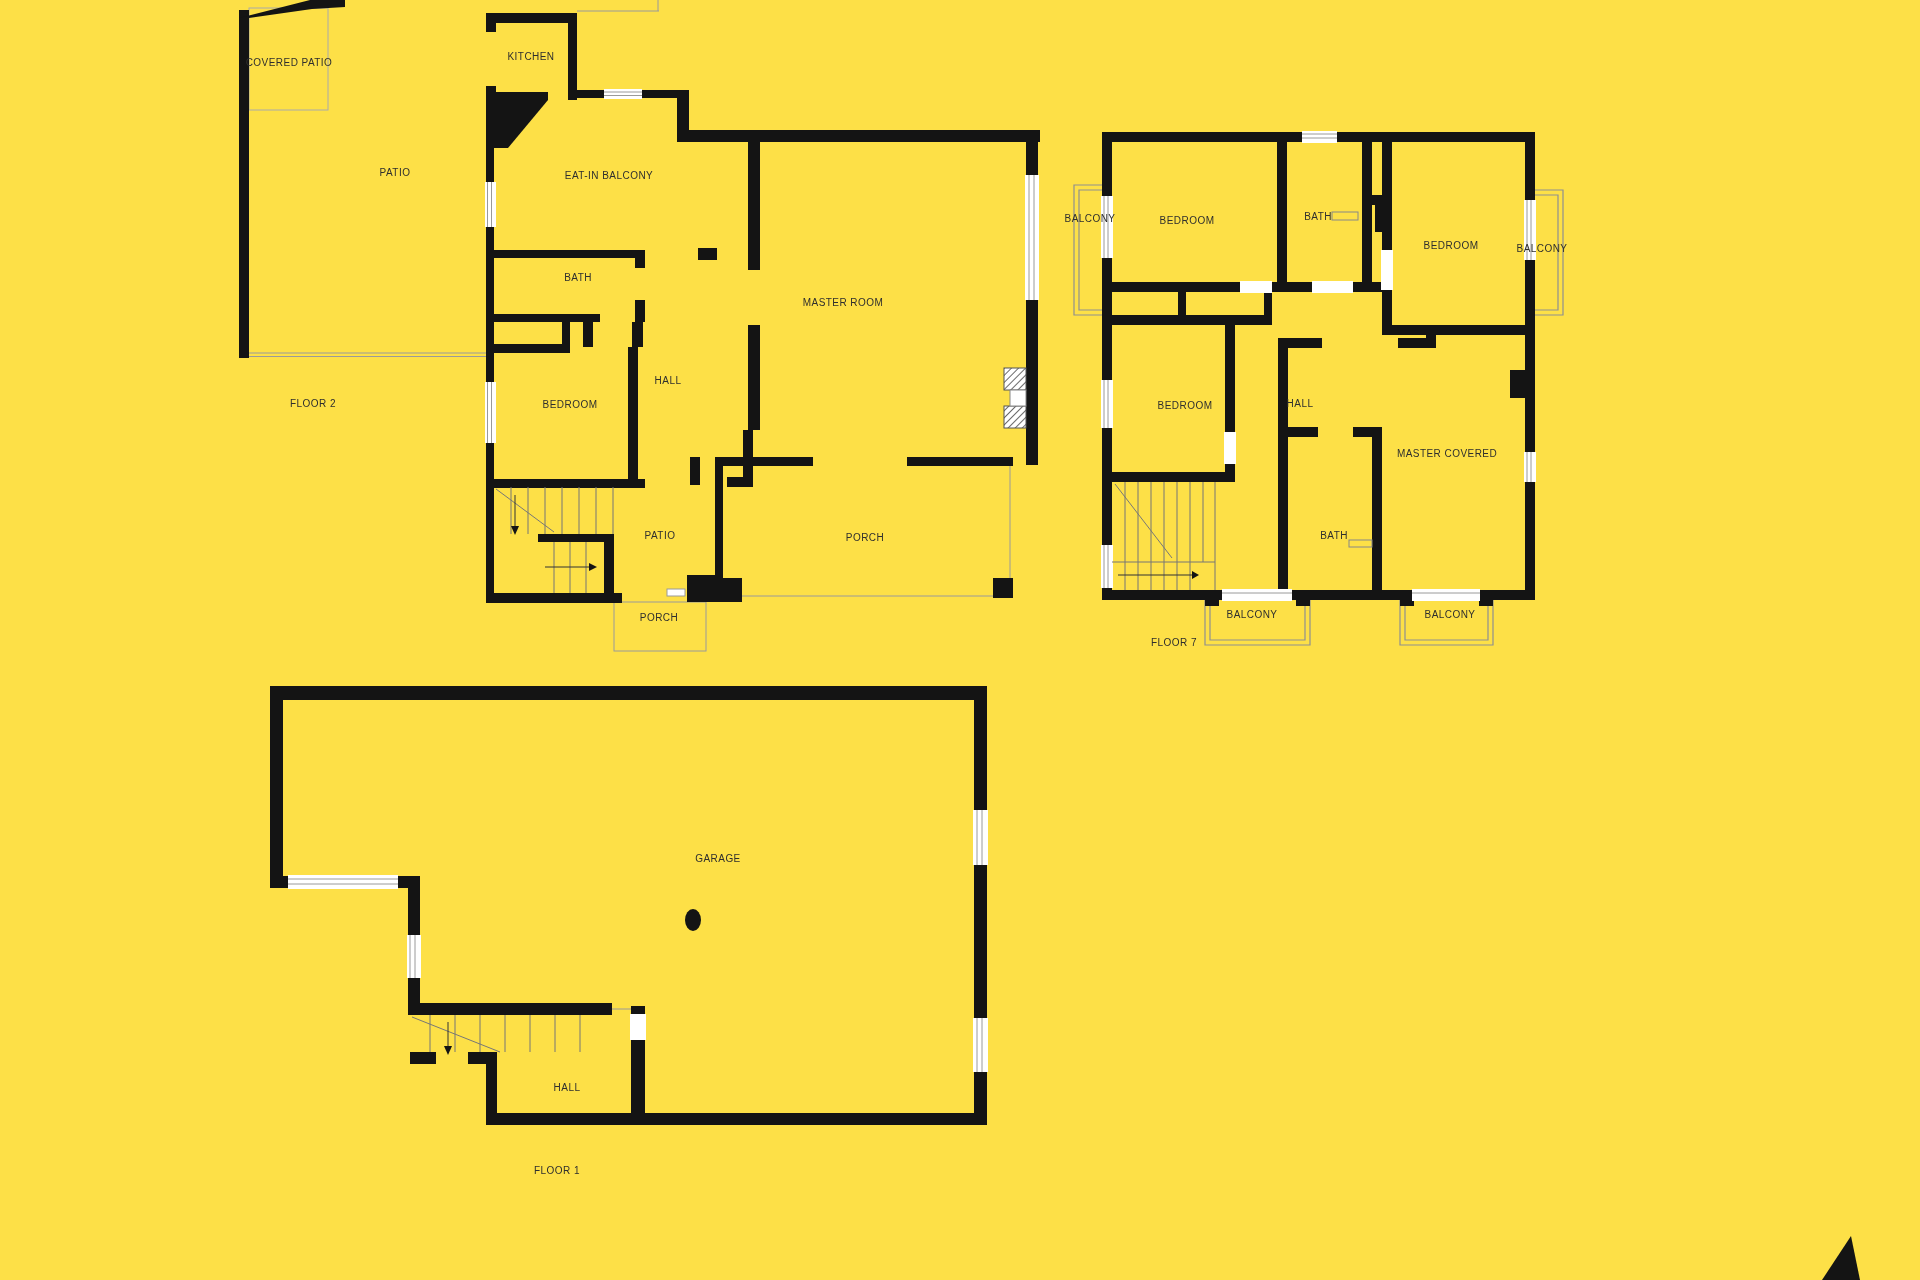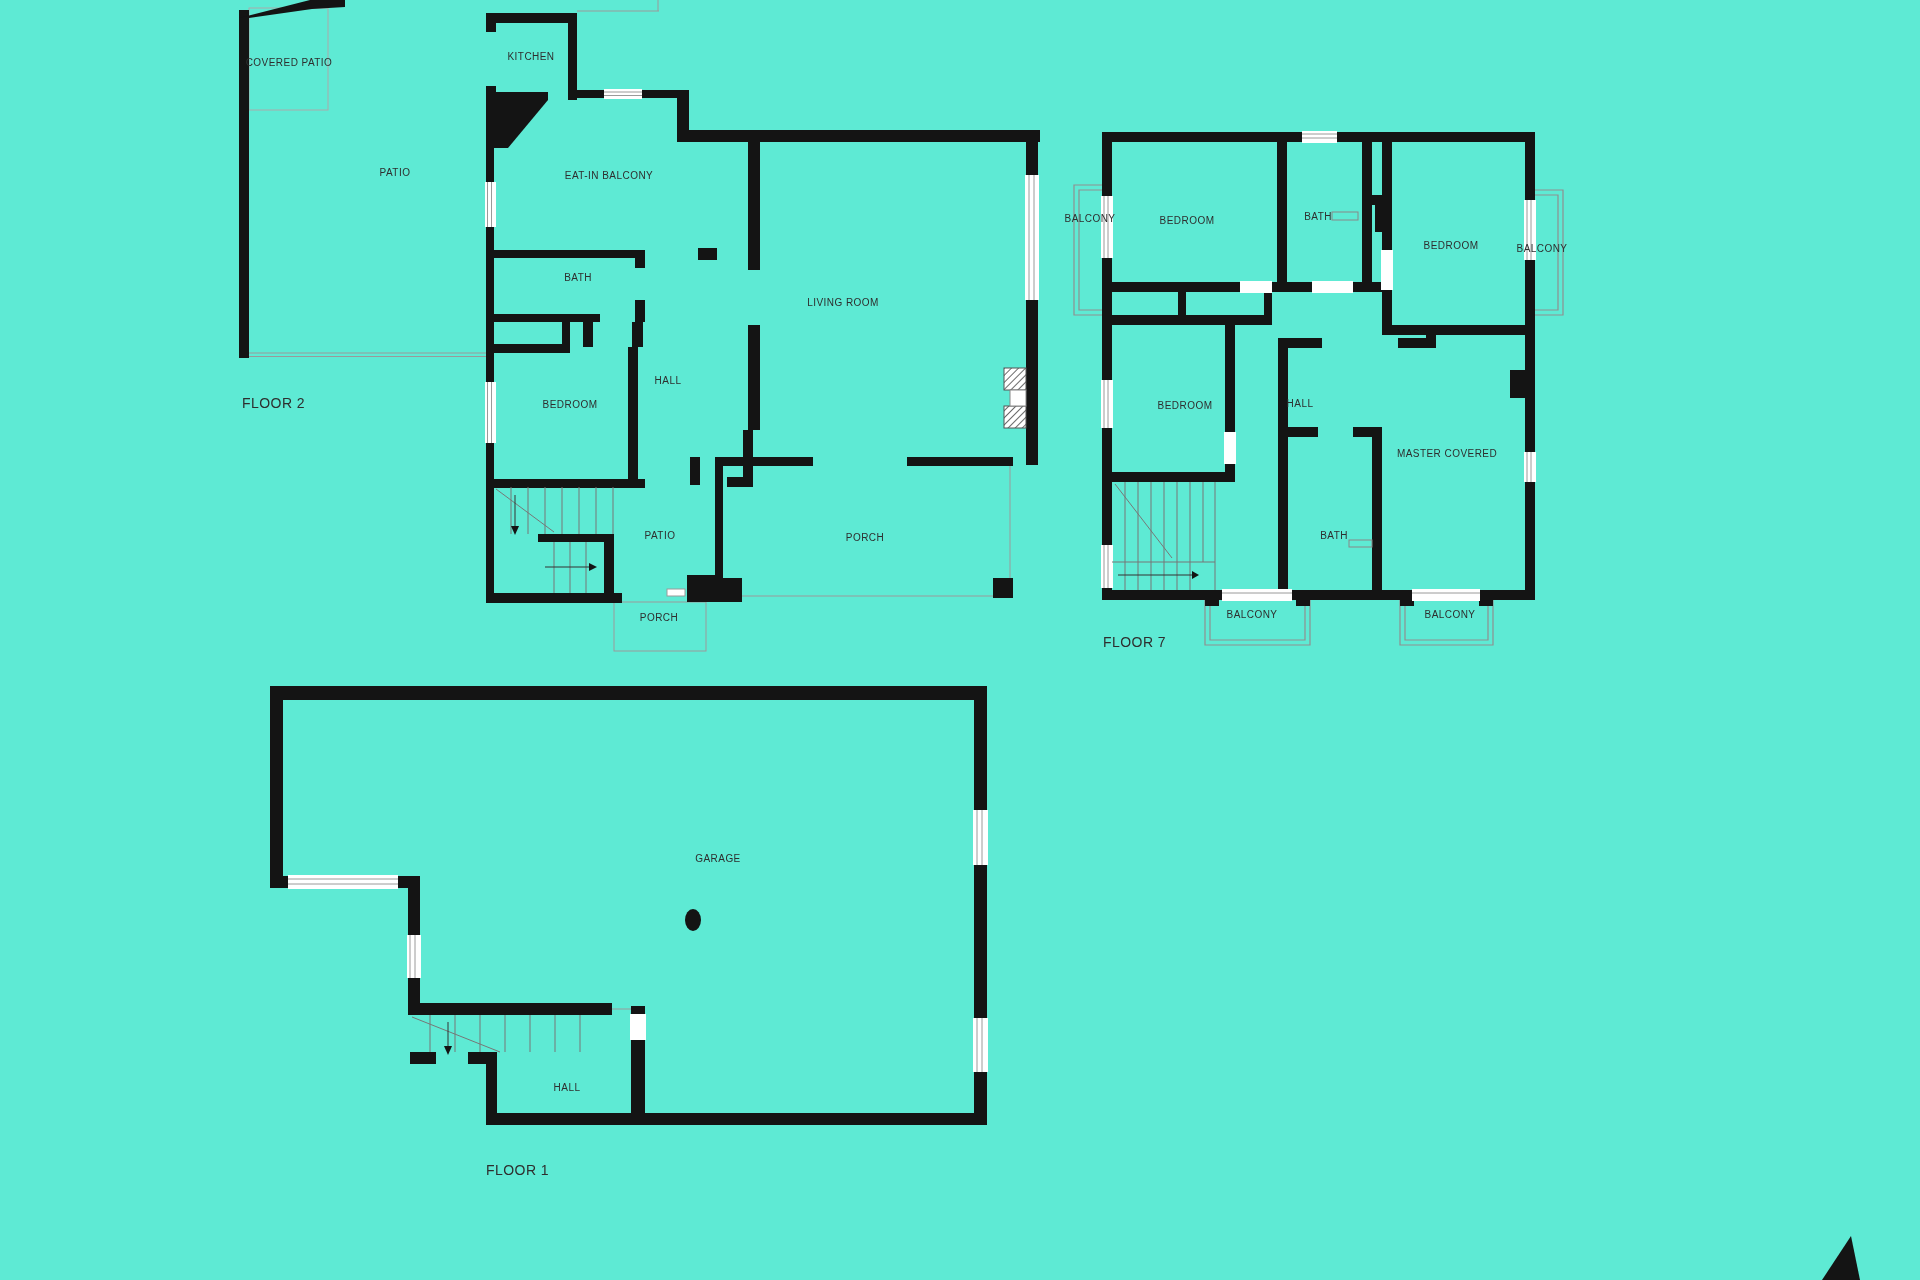--- a/index.html
+++ b/index.html
@@ -1,40 +1,41 @@
 <!DOCTYPE html>
 <html><head>
 <meta charset="utf-8">
 <style>
   html,body{margin:0;padding:0;background:#e8e8e8;}
   #canvas{
     position:relative;
     width:1920px;height:1280px;
-    background:#5eead4;
+    background:#fde047;
     overflow:hidden;
     font-family:"Liberation Sans",sans-serif;
   }
   #plan-svg{position:absolute;left:0;top:0;}
   .rl{
     position:absolute;
     transform:translate(-50%,-50%);
     font-size:10px;
     font-weight:500;
     letter-spacing:.45px;
     color:#2e2e2e;
     white-space:nowrap;
   }
   .fl{
     position:absolute;
     transform:translate(0,-50%);
-    font-size:14px;
+    font-size:10px;
     font-weight:500;
     letter-spacing:.45px;
     color:#2e2e2e;
     white-space:nowrap;
+    margin-left:48px;
   }
 </style>
 </head>
 <body>
 
 <div id="canvas">
 
 <svg id="plan-svg" width="1920" height="1280" viewBox="0 0 1920 1280">
   <defs>
     <pattern id="hatch" width="5" height="5" patternUnits="userSpaceOnUse" patternTransform="rotate(45)">
@@ -283,21 +284,21 @@
   <polygon points="1851,1236 1860,1280 1822,1280" fill="#141414"></polygon>
 </svg>
 
 <span class="rl" style="left:289px;top:62px">COVERED PATIO</span>
 <span class="rl" style="left:395px;top:172px">PATIO</span>
 <span class="rl" style="left:531px;top:56px">KITCHEN</span>
 <span class="rl" style="left:609px;top:175px">EAT-IN BALCONY</span>
 <span class="rl" style="left:578px;top:277px">BATH</span>
 <span class="rl" style="left:668px;top:380px">HALL</span>
 <span class="rl" style="left:570px;top:404px">BEDROOM</span>
-<span class="rl" style="left:843px;top:302px">LIVING ROOM</span>
+<span class="rl" style="left:843px;top:302px">MASTER ROOM</span>
 <span class="rl" style="left:660px;top:535px">PATIO</span>
 <span class="rl" style="left:865px;top:537px">PORCH</span>
 <span class="rl" style="left:659px;top:617px">PORCH</span>
 <span class="fl" style="left:242px;top:403px">FLOOR 2</span>
 
 <span class="rl" style="left:1090px;top:218px">BALCONY</span>
 <span class="rl" style="left:1187px;top:220px">BEDROOM</span>
 <span class="rl" style="left:1318px;top:216px">BATH</span>
 <span class="rl" style="left:1451px;top:245px">BEDROOM</span>
 <span class="rl" style="left:1542px;top:248px">BALCONY</span>

